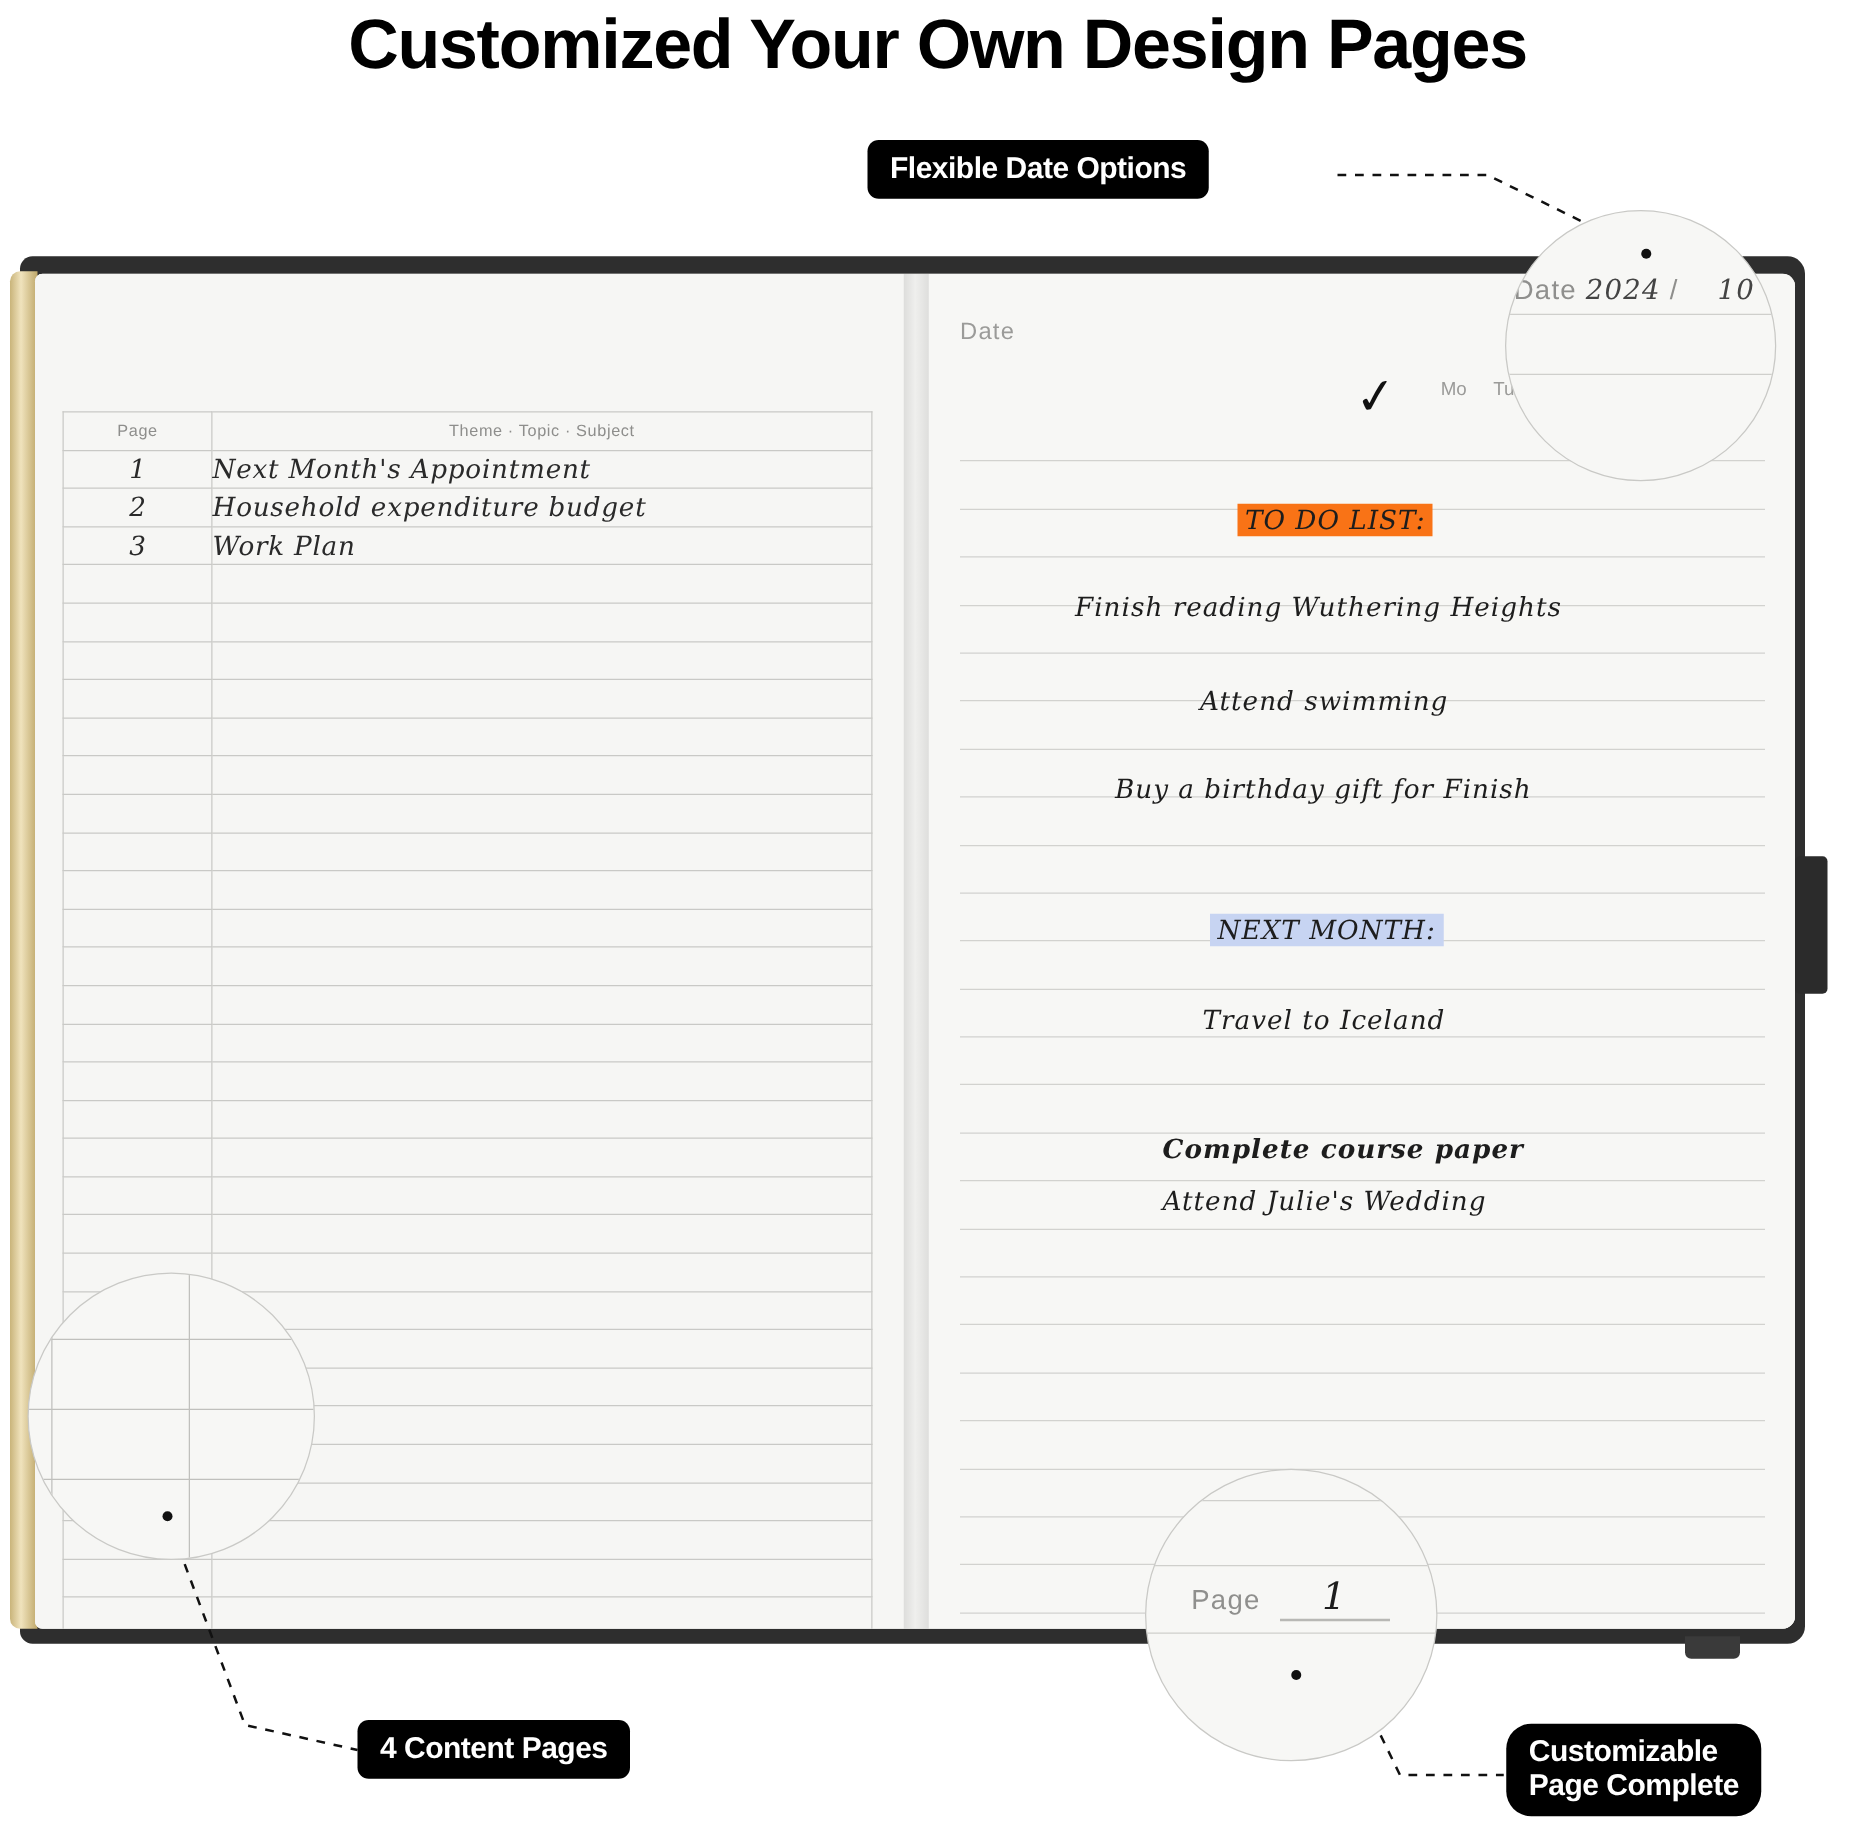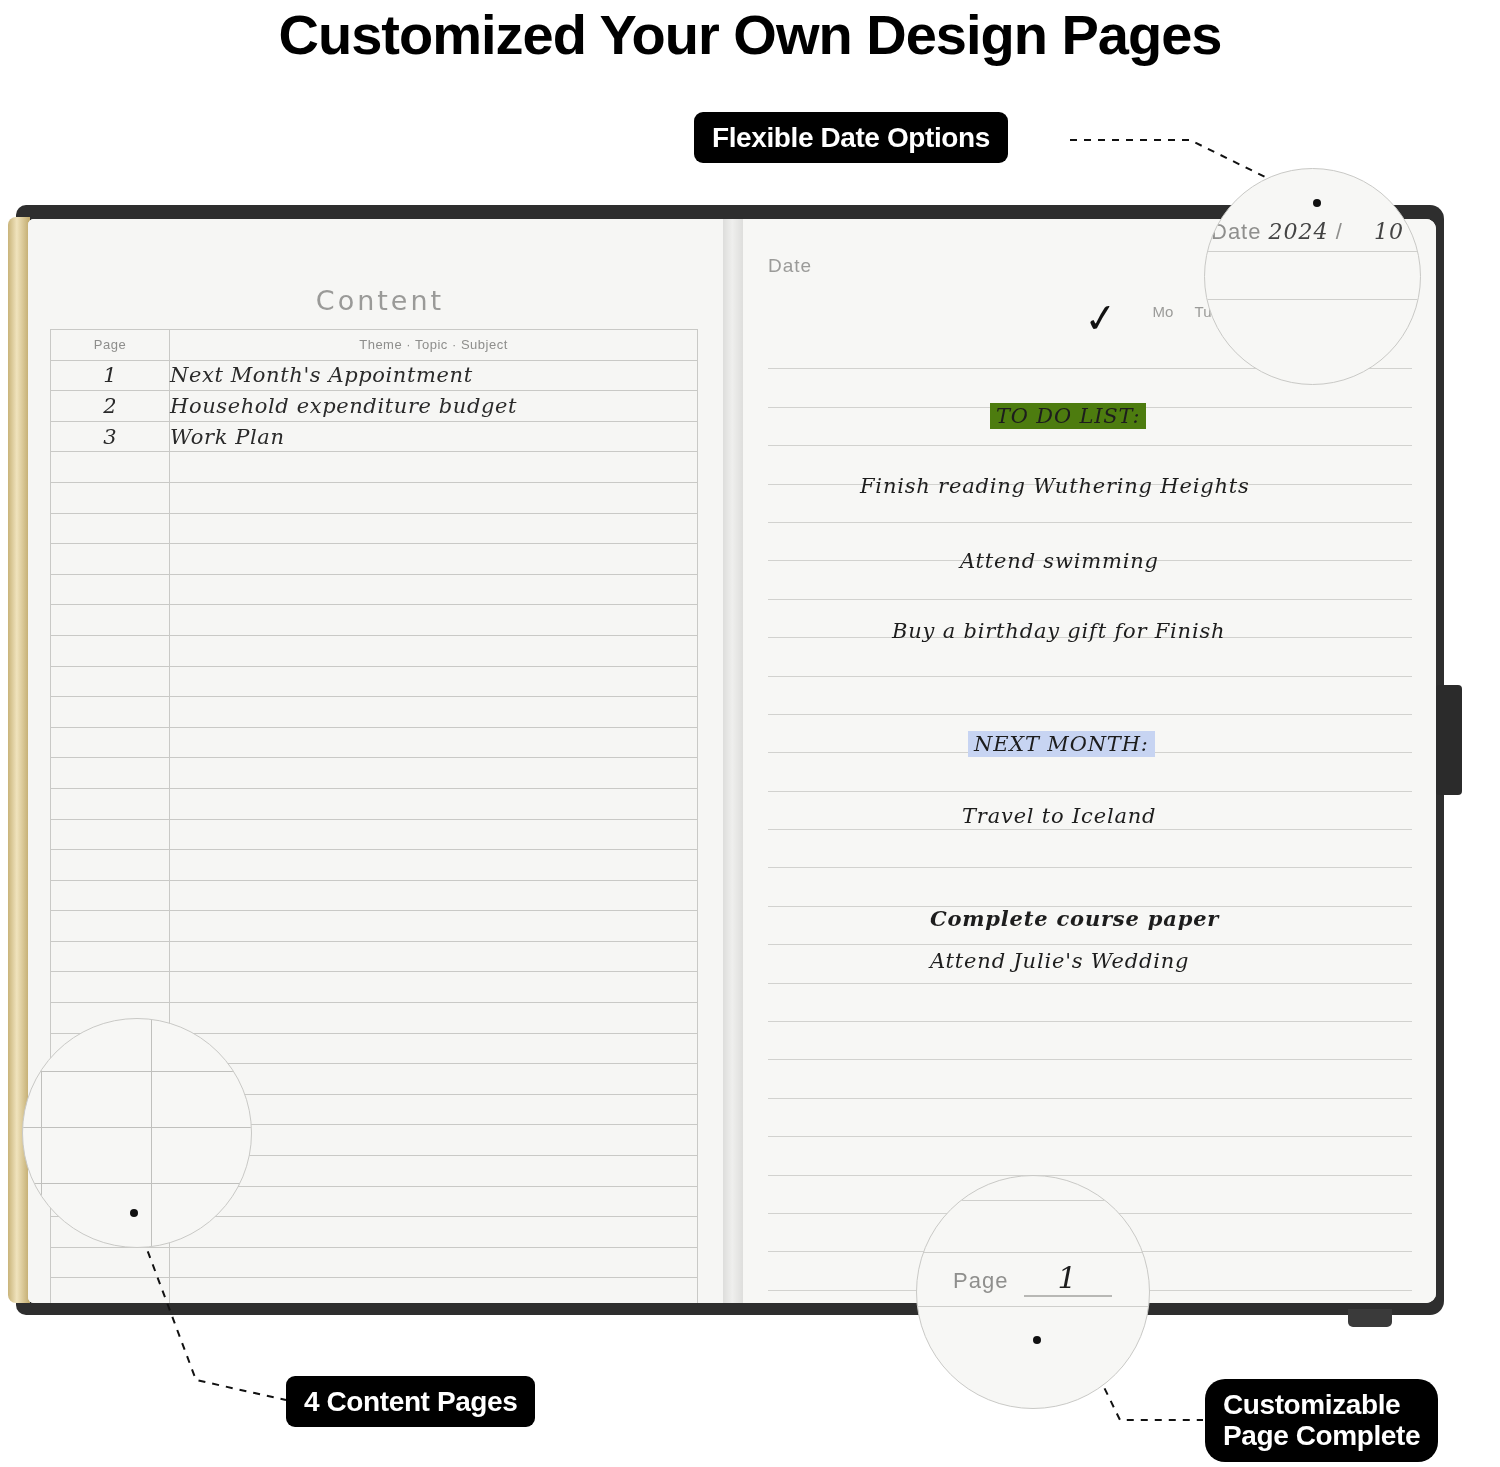--- a/index.html
+++ b/index.html
@@ -191,21 +191,21 @@
   .hl {
     position: absolute;
     font-family: "DejaVu Serif", serif;
     font-style: italic;
     font-size: 21px;
     color: #1d1d1d;
     letter-spacing: 0.8px;
     white-space: nowrap;
   }
   .mark-pink {
-    background: #4d7c0f;
+    background: #f97316;
     padding: 1px 6px;
   }
   .mark-blue {
     background: #c7d4f2;
     padding: 1px 6px;
   }
   .page-number-area {
     position: absolute;
     left: 240px;
     bottom: 28px;
@@ -223,21 +223,21 @@
     margin-left: 8px;
   }
 
   
   .callout {
     position: absolute;
     background: #000;
     color: #fff;
     border-radius: 9px;
     padding: 10px 18px;
-    font-size: 28px;
+    font-size: 24px;
     font-weight: bold;
     letter-spacing: -0.4px;
     line-height: 1.12;
     font-family: "Liberation Sans", sans-serif;
   }
   #callout-date { left: 694px; top: 112px; }
   #callout-content { left: 286px; top: 1376px; }
   #callout-pagenum { left: 1205px; top: 1379px; border-radius: 20px; }
 
   
@@ -298,21 +298,20 @@
 
 <div class="notebook">
   <div class="cover"></div>
   <div class="cover-edge-left"></div>
   <div class="elastic"></div>
   <div class="bottom-tab"></div>
 
   <div class="pages">
 
     <div class="page-left">
-      <div class="content-title">Content</div>
       <table class="content-table">
         <thead>
           <tr>
             <th class="col-page">Page</th>
             <th>Theme · Topic · Subject</th>
           </tr>
         </thead>
         <tbody id="content-rows">
             <tr>
               <td class="cell-num">1</td>

